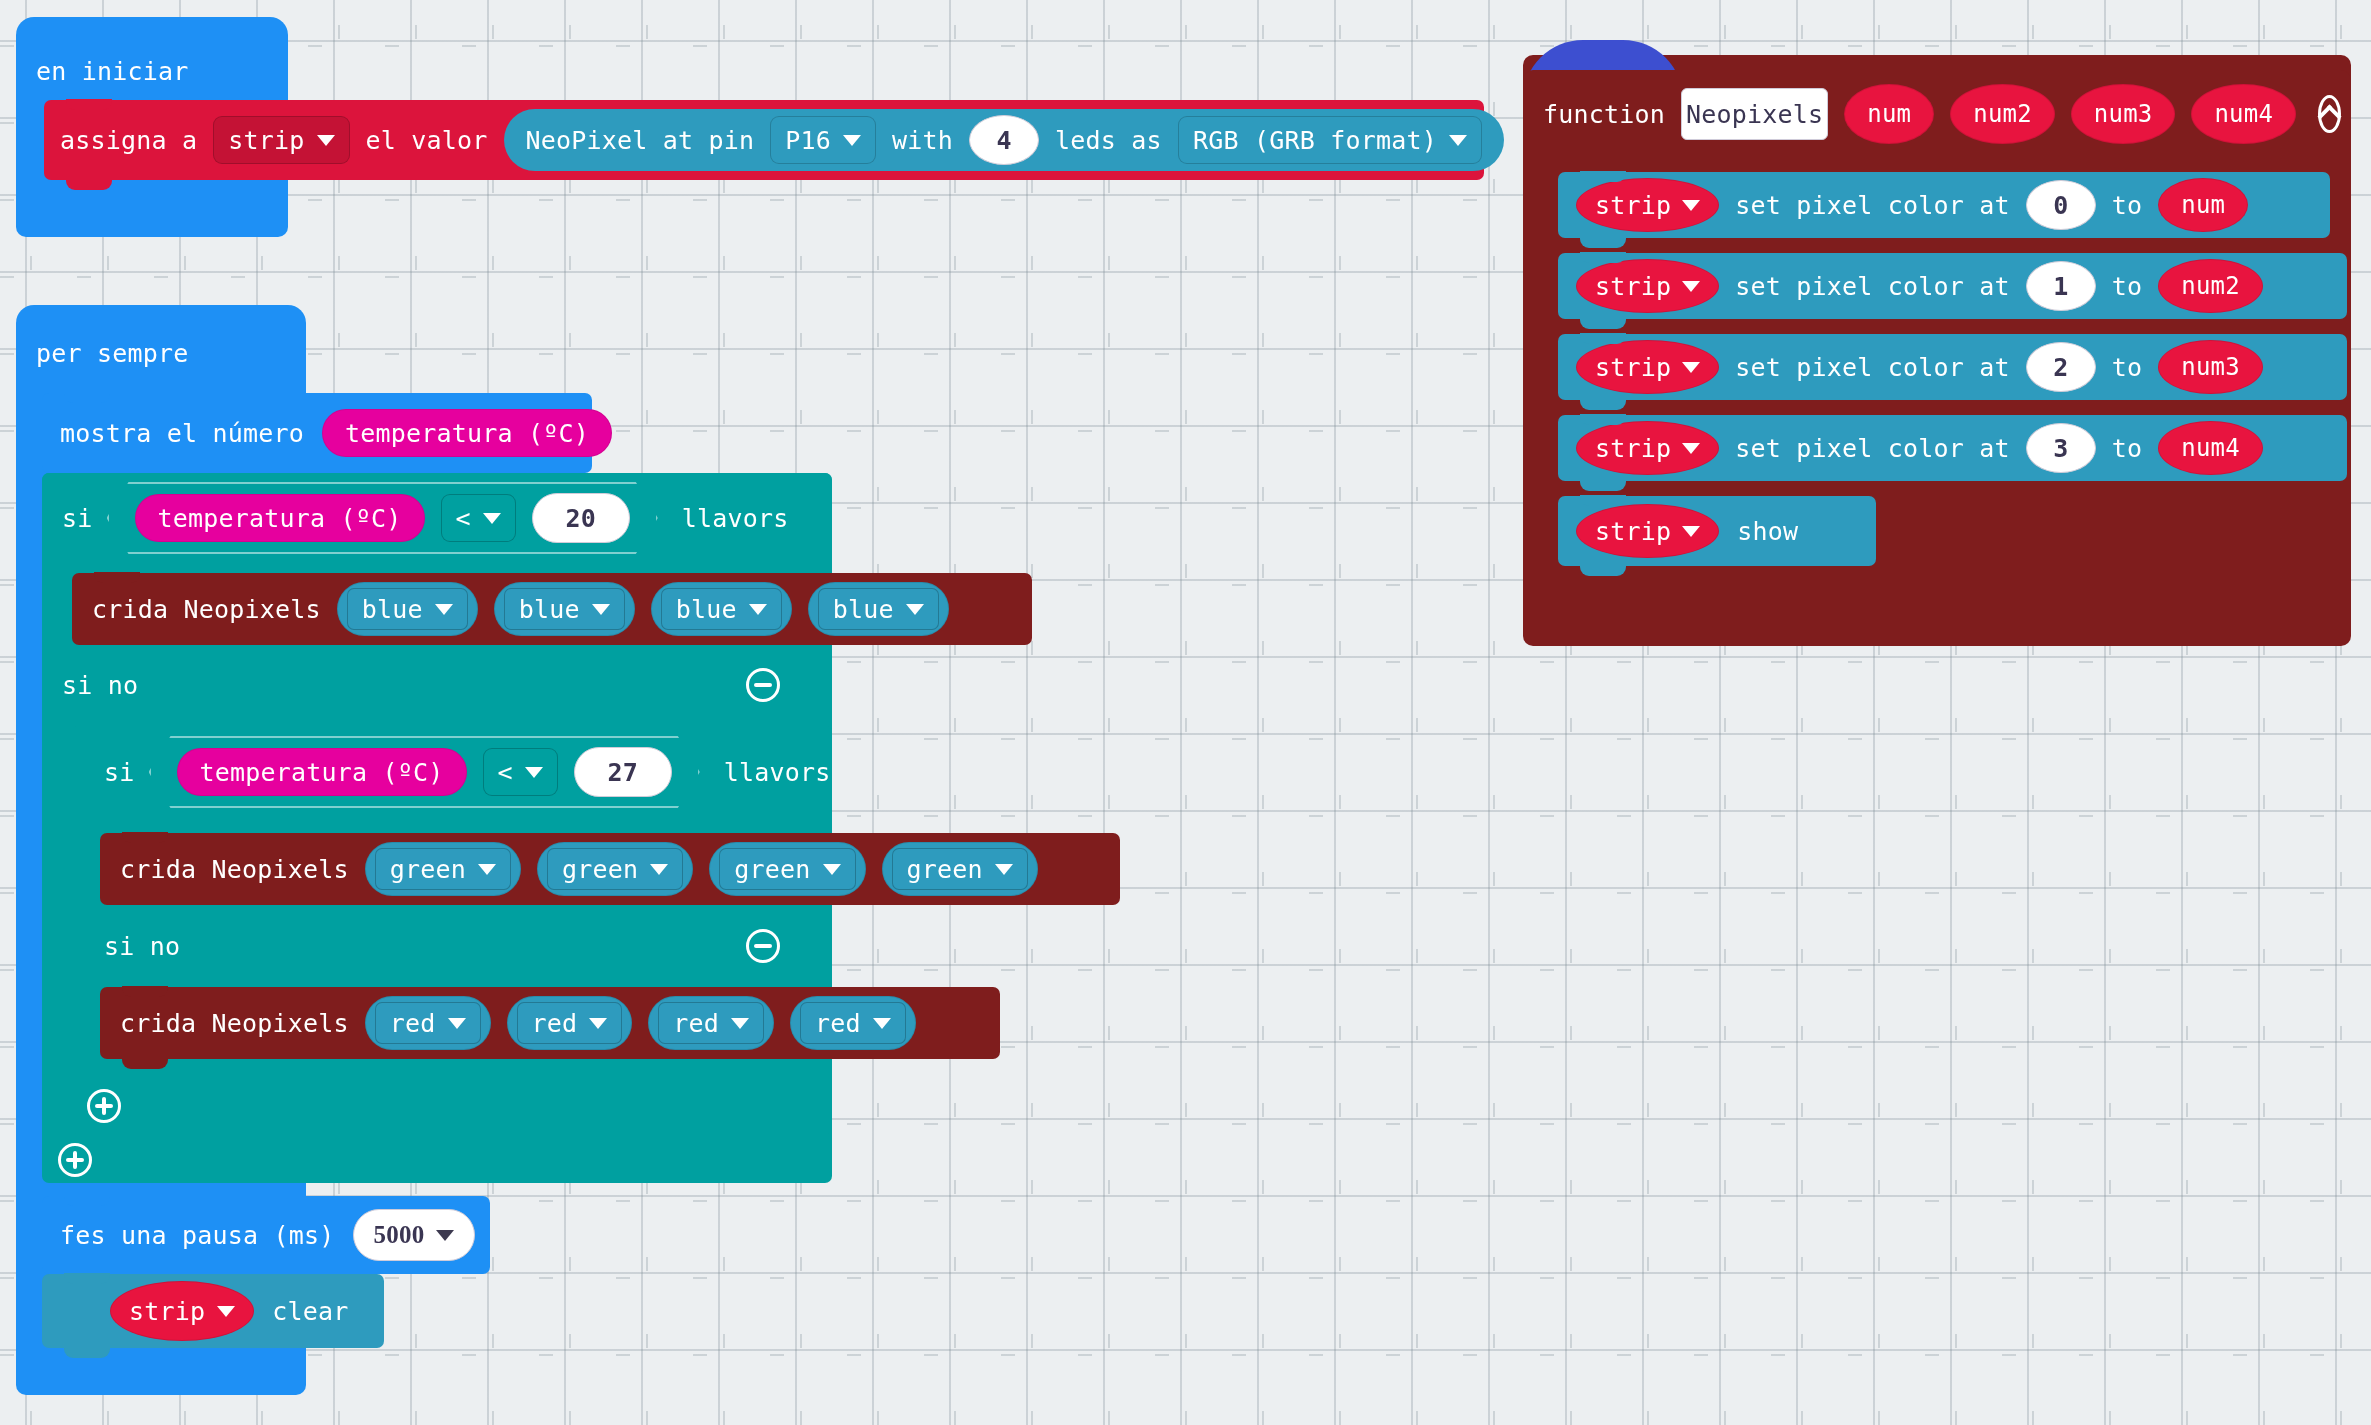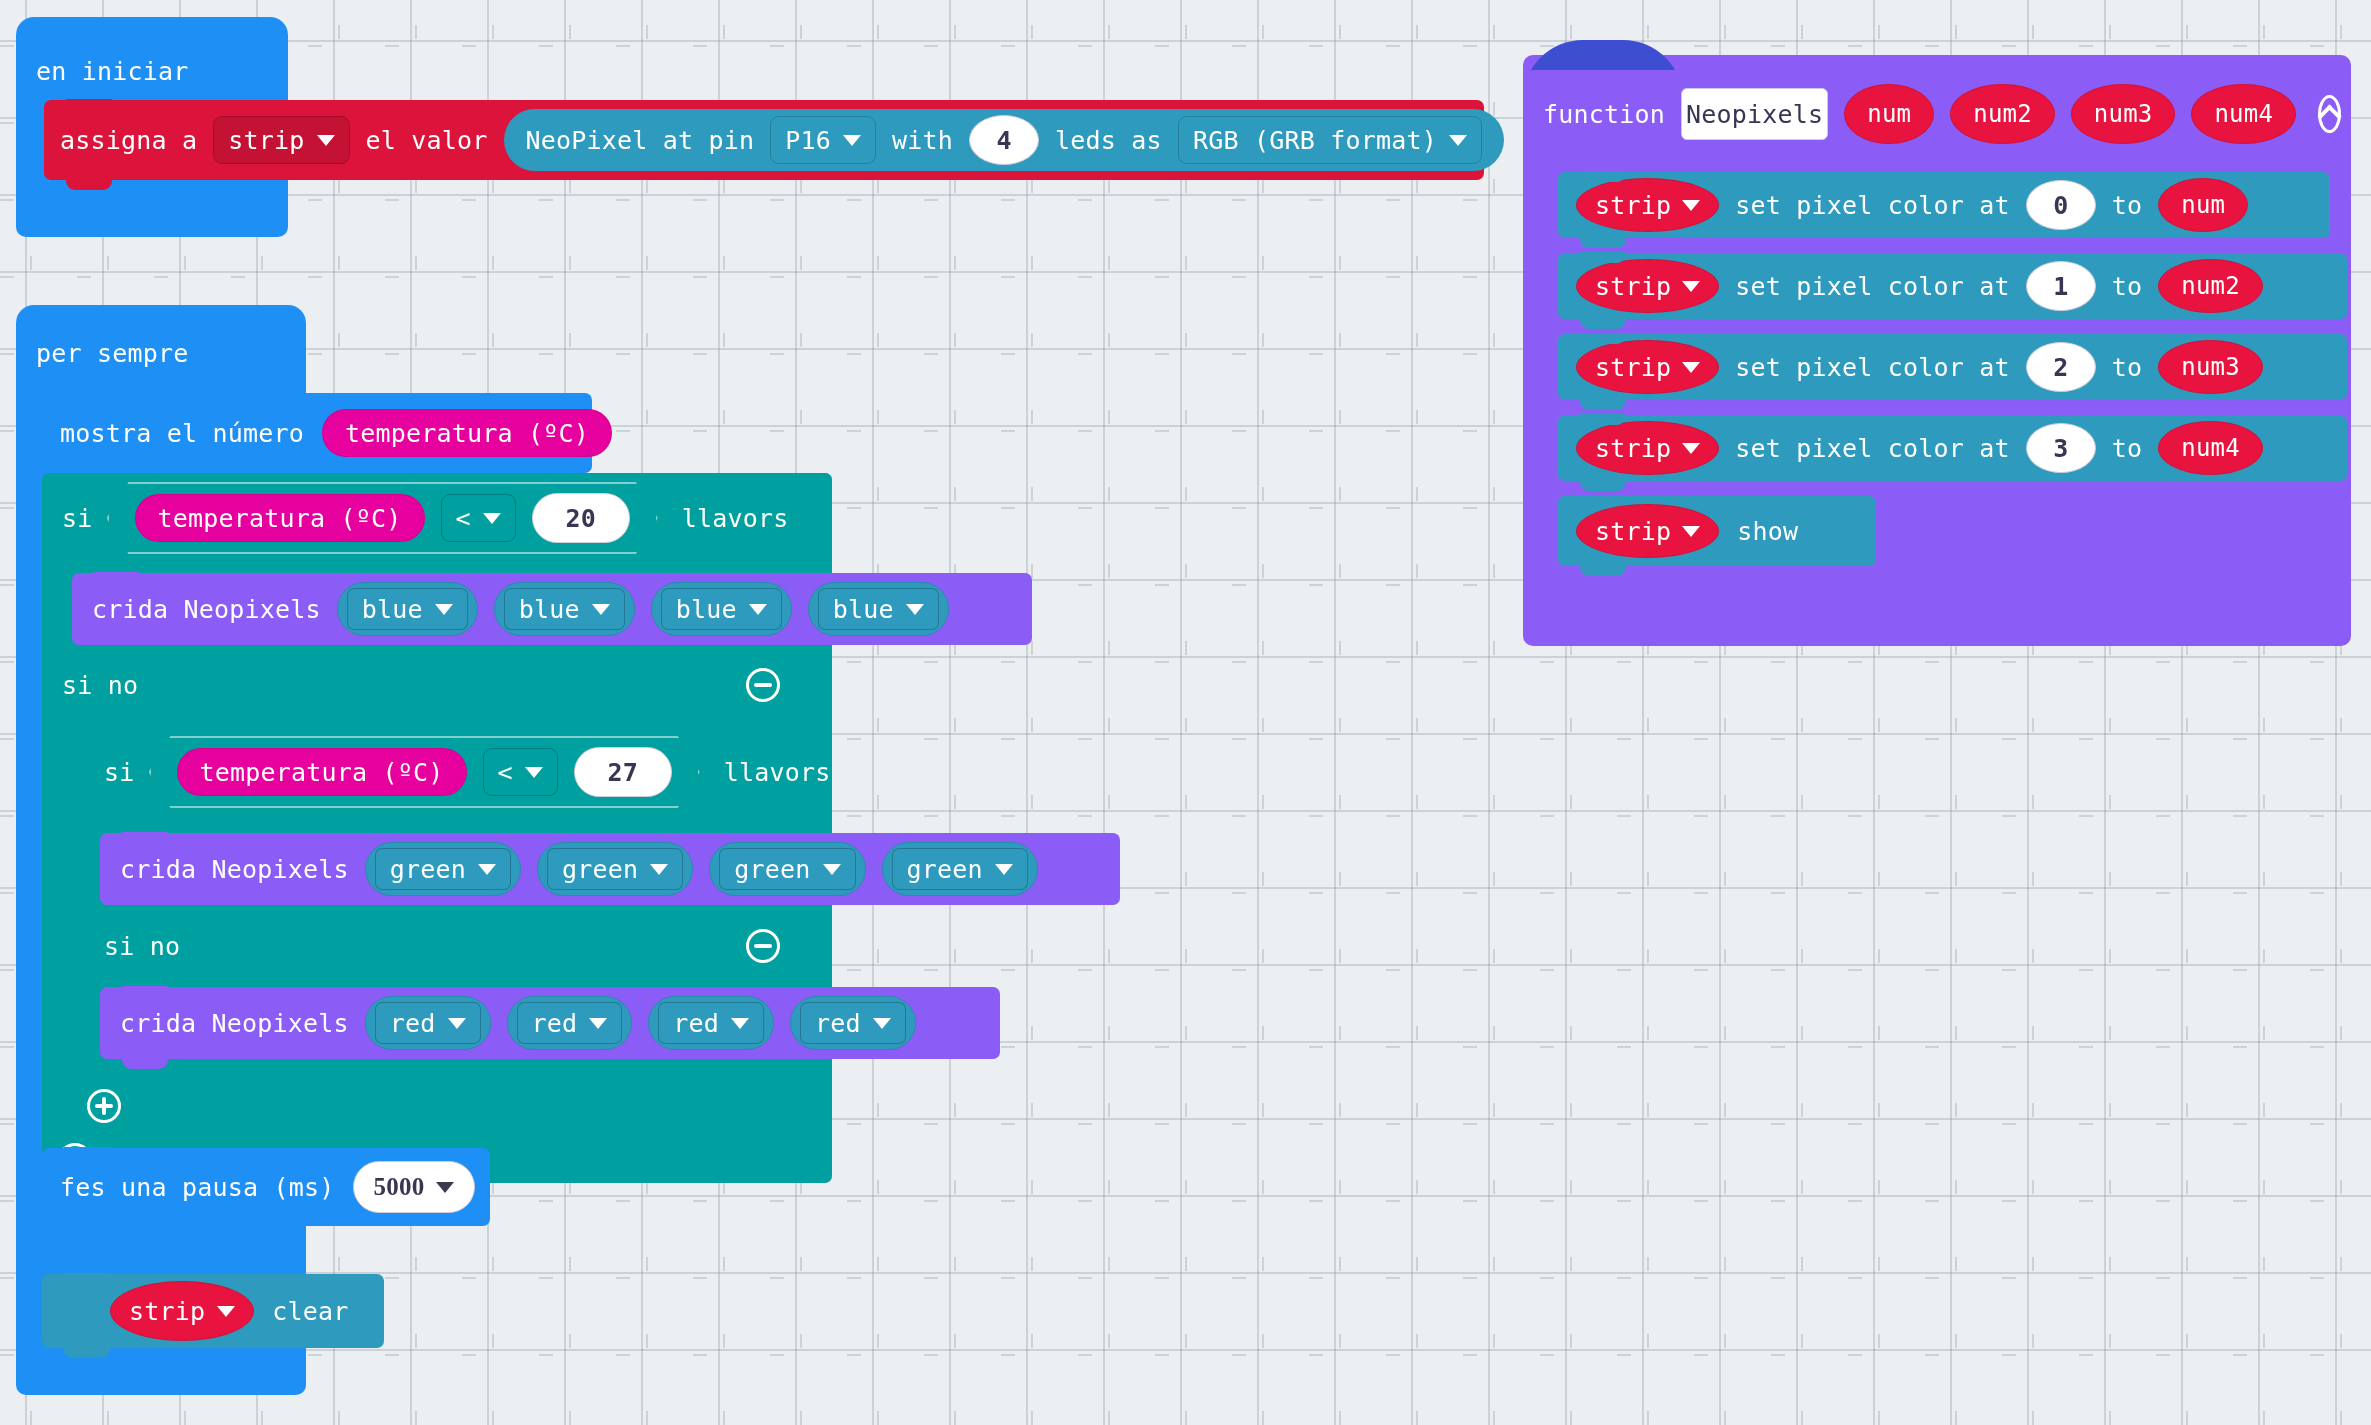--- a/index.html
+++ b/index.html
@@ -46,21 +46,21 @@
   .lbl{white-space:nowrap;}
 
   
   .hat{background:#1E90F5;border-radius:16px 16px 8px 8px;}
 
   
   .c-event{background:#1E90F5;}
   .c-variable{background:#DC143C;}
   .c-neopixel{background:#2E9BBE;}
   .c-logic{background:#00A0A0;}
-  .c-function{background:#8b5cf6;}
+  .c-function{background:#7f1d1d;}
 
   
   .pill{
     display:inline-flex;align-items:center;justify-content:center;
     background:#E6009E;border-radius:999px;
     padding:0 22px;height:46px;color:#fff;font-size:25px;white-space:nowrap;
     border:1px solid rgba(0,0,0,.08);
   }
   .pill-red-oval{
     display:inline-flex;align-items:center;justify-content:center;
@@ -339,21 +339,21 @@
 
   <div class="iconbtn plus" style="position:absolute;left:87px;top:1089px;">
     <span class="bar"></span>
     <span class="bar-v"></span>
   </div>
   <div class="iconbtn plus" style="position:absolute;left:58px;top:1143px;">
     <span class="bar"></span>
     <span class="bar-v"></span>
   </div>
 
-  <div class="blk c-event notch-top notch-bot" style="left:42px;top:1148px;width:448px;height:78px;padding:0 18px;gap:18px;border-radius:7px;background:#1E90F5;">
+  <div class="blk c-event notch-top notch-bot" style="left:42px;top:1196px;width:448px;height:78px;padding:0 18px;gap:18px;border-radius:7px;background:#1E90F5;">
     <span class="lbl">fes una pausa (ms)</span>
     <span class="numdd">
       <span>5000</span>
       <span class="caret caret-dark"></span>
     </span>
   </div>
 
   <div class="blk c-neopixel notch-top notch-bot" style="left:42px;top:1274px;width:342px;height:74px;padding:0 18px;gap:18px;border-radius:7px;">
     <span class="pill-red-oval" style="margin-left:50px;">
       <span>strip</span>

